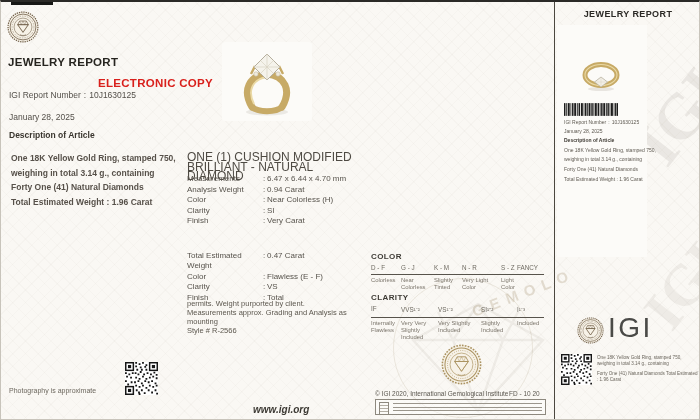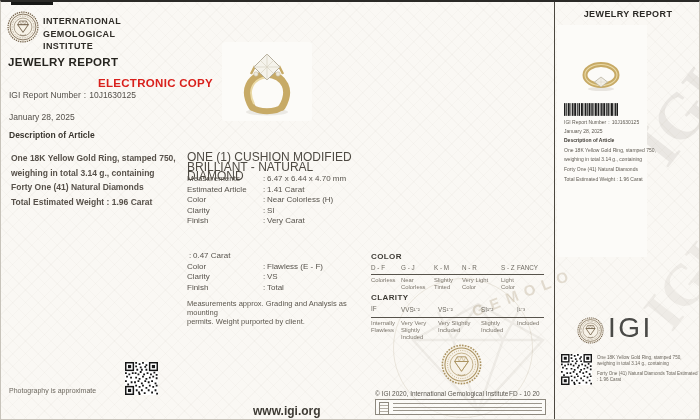--- a/index.html
+++ b/index.html
@@ -133,25 +133,20 @@
       <use href="#sym-diamond-wm"></use>
     </svg>
   <div class="abs wm" style="left:630px;top:78px;font-size:64px;font-weight:bold;color:rgba(100,92,76,.10);transform:rotate(-52deg);font-family:'Liberation Serif',serif;">IGI</div>
   <div class="abs wm" style="left:638px;top:250px;font-size:58px;font-weight:bold;color:rgba(100,92,76,.08);transform:rotate(-52deg);font-family:'Liberation Serif',serif;">IGI</div>
 
   <div class="abs" style="left:10px;top:0;width:42px;height:3px;background:#171715;"></div>
 
   <svg class="abs" style="left:6px;top:9px;width:32px;height:32px;color:#6e5c45;">
       <use href="#sym-seal"></use>
     </svg>
-  <div class="abs" style="left:42px;top:13px;font-size:9px;font-weight:bold;line-height:12.5px;letter-spacing:.4px;color:#2f2c27;">
-    <div>INTERNATIONAL</div>
-    <div>GEMOLOGICAL</div>
-    <div>INSTITUTE</div>
-  </div>
   <div class="abs b" style="left:7px;top:54px;font-size:11.5px;letter-spacing:.3px;color:#26241f;">JEWELRY REPORT</div>
   <div class="abs b red" style="left:97px;top:54px;font-size:11.5px;letter-spacing:.3px;">ELECTRONIC COPY</div>
 
   <div class="abs" style="left:221px;top:40px;width:90px;height:79px;background:#fcfbf8;border-radius:3px;">
     <svg style="width:88px;height:76px;margin:1px;">
         <use href="#sym-ring"></use>
       </svg>
   </div>
 
   <div class="abs" style="left:8px;top:88px;font-size:8.5px;color:#54504a;display:flex;gap:3px;">
@@ -170,43 +165,44 @@
   </div>
 
   <div class="abs stone-title" style="left:186px;top:151px;">ONE (1) CUSHION MODIFIED BRILLIANT - NATURAL DIAMOND</div>
   <div class="abs" style="left:186px;top:172px;width:178px;">
     <div class="kv">
       <span class="lab">Measurements</span>
       <span class="col">:</span>
       <span class="val">6.47 x 6.44 x 4.70 mm</span>
     </div>
     <div class="kv" style="margin-top:.5px;">
-      <span class="lab">Estimated Article</span>
-      <span class="col">:</span>
-      <span class="val">1.41 Carat</span>
+      <span class="lab">Analysis Weight</span>
+      <span class="col">:</span>
+      <span class="val">0.94 Carat</span>
     </div>
     <div class="kv" style="margin-top:.5px;">
       <span class="lab">Color</span>
       <span class="col">:</span>
       <span class="val">Near Colorless (H)</span>
     </div>
     <div class="kv" style="margin-top:.5px;">
       <span class="lab">Clarity</span>
       <span class="col">:</span>
       <span class="val">SI</span>
     </div>
     <div class="kv" style="margin-top:.5px;">
       <span class="lab">Finish</span>
       <span class="col">:</span>
       <span class="val">Very Carat</span>
     </div>
   </div>
 
   <div class="abs" style="left:186px;top:249px;width:178px;">
     <div class="kv">
+      <span class="lab">Total Estimated Weight</span>
       <span class="col">:</span>
       <span class="val">0.47 Carat</span>
     </div>
     <div class="kv" style="margin-top:.5px;">
       <span class="lab">Color</span>
       <span class="col">:</span>
       <span class="val">Flawless (E - F)</span>
     </div>
     <div class="kv" style="margin-top:.5px;">
       <span class="lab">Clarity</span>
@@ -214,22 +210,23 @@
       <span class="val">VS</span>
     </div>
     <div class="kv" style="margin-top:.5px;">
       <span class="lab">Finish</span>
       <span class="col">:</span>
       <span class="val">Total</span>
     </div>
   </div>
 
   <div class="abs note" style="left:186px;top:297px;">
+    <div>permits. Weight purported by client.</div>
     <div>Measurements approx. Grading and Analysis as mounting</div>
-    <div>permits. Weight purported by client.</div>
+    <div>Style # R-2566</div>
   </div>
 
   <div class="scale" style="top:250px;">
     <h4>COLOR</h4>
     <div class="sgrid cgrid">
       <div class="g">D - F</div>
       <div class="g">G - J</div>
       <div class="g">K - M</div>
       <div class="g">N - R</div>
       <div class="g">S - Z</div>
@@ -262,21 +259,21 @@
   </div>
 
   <svg class="abs" style="left:440px;top:342px;width:41px;height:41px;color:#ab9361;">
       <use href="#sym-seal"></use>
     </svg>
 
   <svg class="abs" style="left:124px;top:360px;width:33px;height:33px;">
       <use href="#sym-qr"></use>
     </svg>
   <div class="abs" style="left:8px;top:385px;font-size:7px;color:#6c675e;">Photography is approximate</div>
-  <div class="abs b" style="left:252px;top:402px;font-size:12px;color:#3d3a34;">www.igi.org</div>
+  <div class="abs b" style="left:252px;top:402px;font-size:10px;color:#3d3a34;font-style:italic;">www.igi.org</div>
   <div class="abs" style="left:374px;top:388px;font-size:6.5px;color:#5b574f;">© IGI 2020, International Gemological Institute</div>
   <div class="abs" style="left:508px;top:388px;font-size:6.5px;color:#5b574f;">FD - 10 20</div>
   <div class="abs" style="left:374px;top:397px;width:171px;height:16px;border:1px solid #8d887e;box-sizing:border-box;display:flex;align-items:flex-start;padding:1.5px 3px;background:rgba(255,255,255,.4);">
     <div class="doc-icon"></div>
     <div class="disc-lines"></div>
   </div>
 
   <div class="abs" style="left:553px;top:0;width:1px;height:420px;background:#4b473f;"></div>
 
   <div class="abs b" style="left:554px;top:7px;width:146px;text-align:center;font-size:9px;letter-spacing:.4px;color:#2b2925;">JEWELRY REPORT</div>

